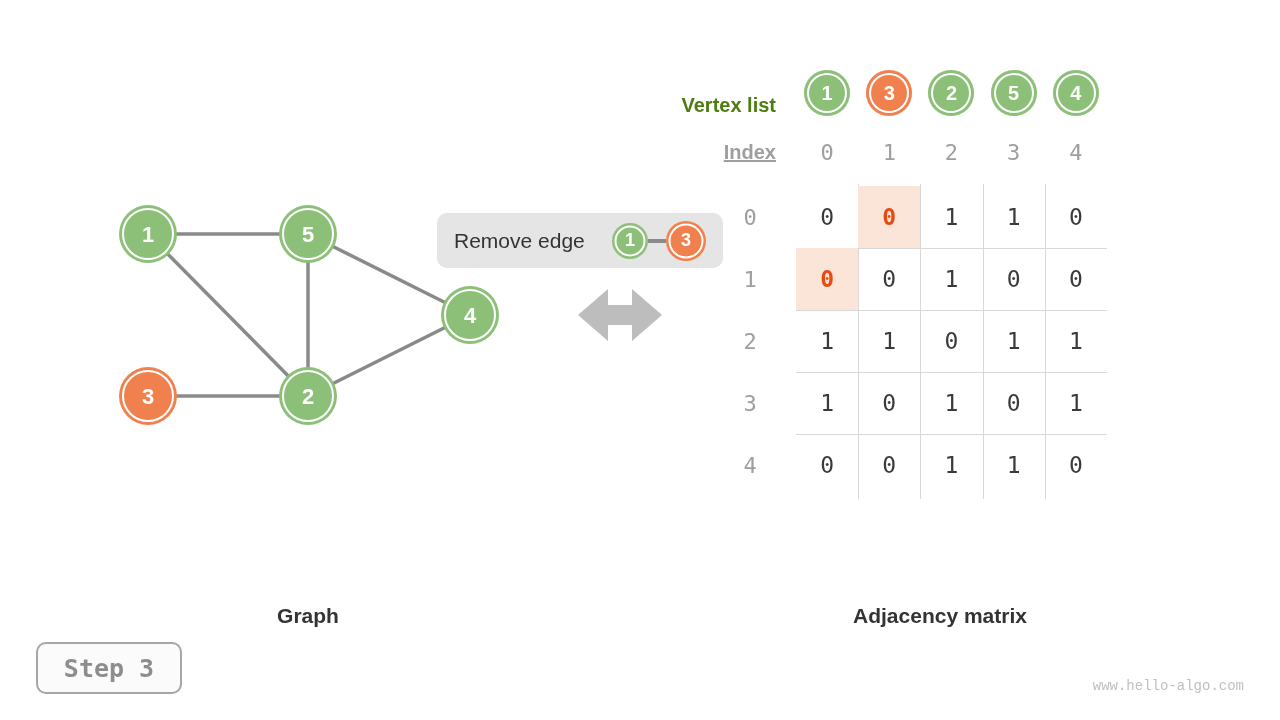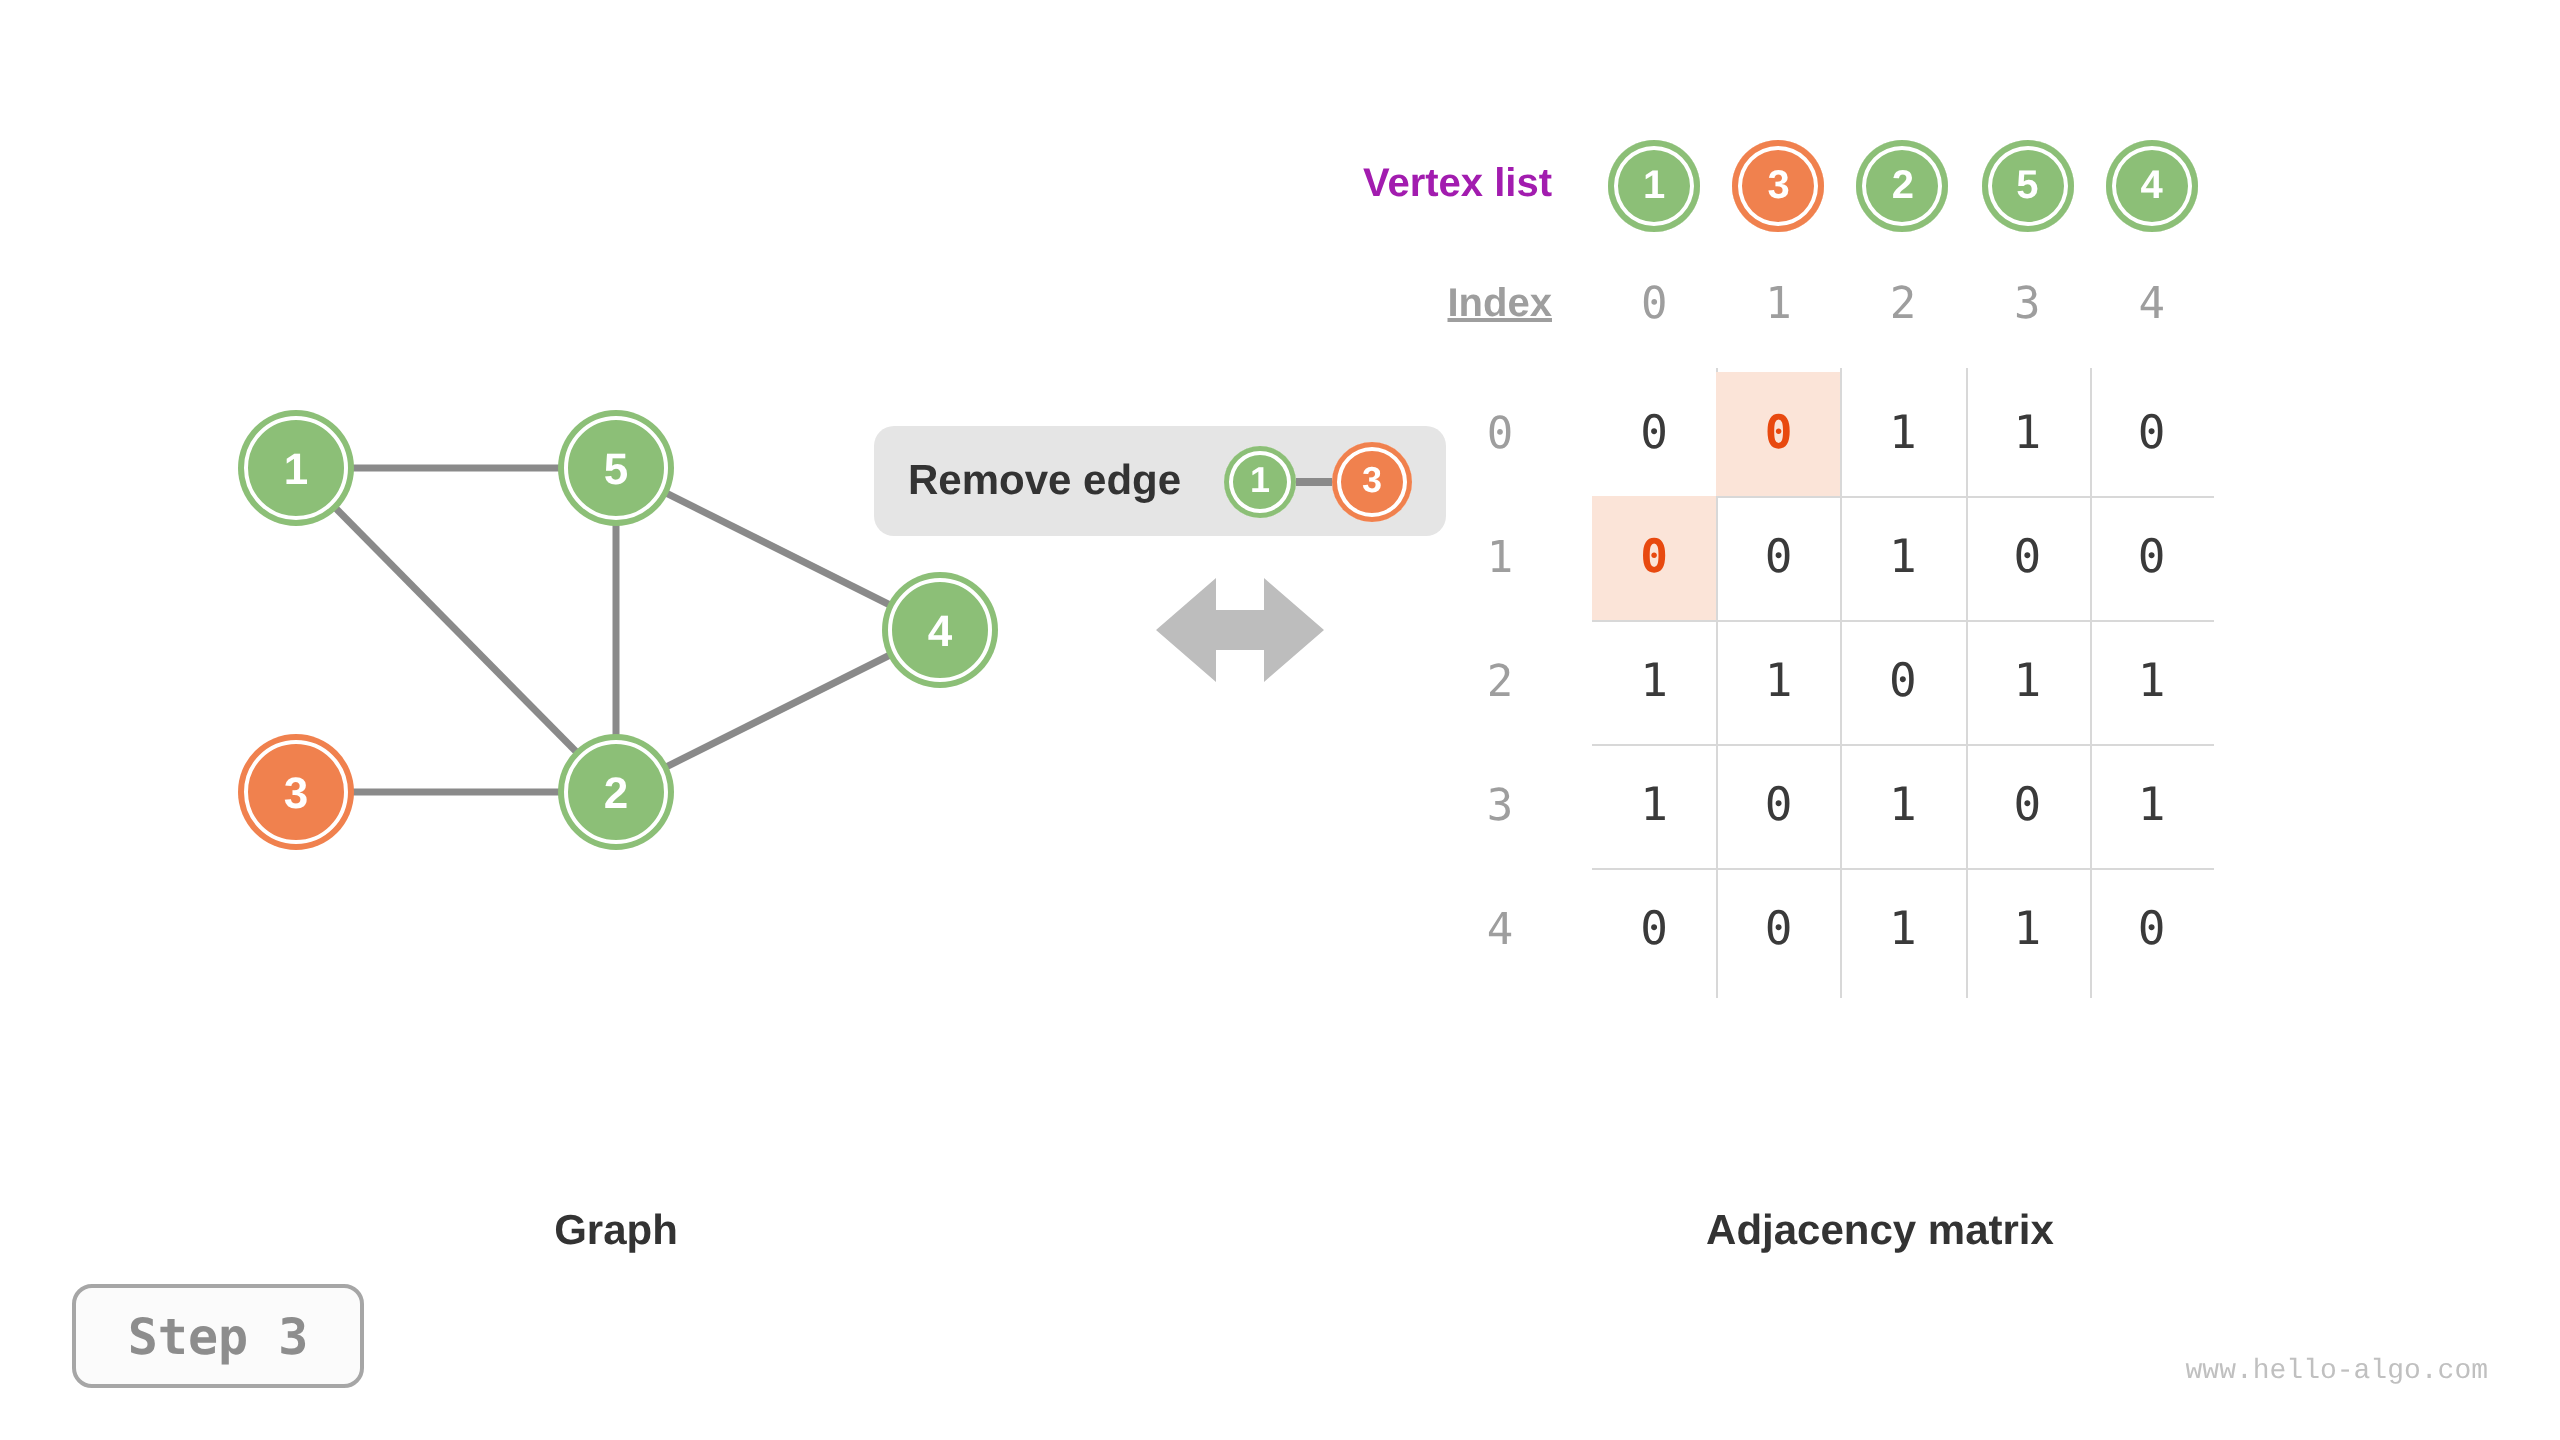--- a/index.html
+++ b/index.html
@@ -11,37 +11,37 @@
   
   #graph-svg{position:absolute;left:60px;top:160px;}
 
   
   .op-box{
     position:absolute;left:437px;top:213px;width:286px;height:55px;
     background:#E5E5E5;border-radius:10px;
     display:flex;align-items:center;justify-content:space-between;
     padding:0 17px;box-sizing:border-box;
   }
-  .op-label{font-size:21px;color:#333333;white-space:nowrap;font-weight:bold;}
+  .op-label{font-size:21px;color:#333333;white-space:nowrap;}
   .op-nodes{display:flex;align-items:center;}
   .mini-node{
     border-radius:50%;display:flex;align-items:center;justify-content:center;
     color:#fff;font-size:18px;font-weight:bold;position:relative;z-index:1;
   }
   .mini-connector{width:26px;height:4px;margin:0 -4px;position:relative;z-index:0;}
 
   
   #double-arrow{position:absolute;left:578px;top:289px;}
 
   
   .side-label{
     position:absolute;left:500px;width:276px;text-align:right;
     font-size:20px;font-weight:bold;white-space:nowrap;
   }
-  .vertex-list-label{top:81px;color:#a21caf;}
+  .vertex-list-label{top:94px;color:#4d7c0f;}
   .index-label{top:141px;color:#9E9E9E;text-decoration:underline;}
 
   .vertex-row{position:absolute;left:796px;top:70px;display:flex;}
   .vertex-cell{width:62.2px;height:46px;display:flex;align-items:center;justify-content:center;}
   .vertex-circle{
     width:46px;height:46px;border-radius:50%;
     display:flex;align-items:center;justify-content:center;
     color:#fff;font-size:20px;font-weight:bold;
   }
 

